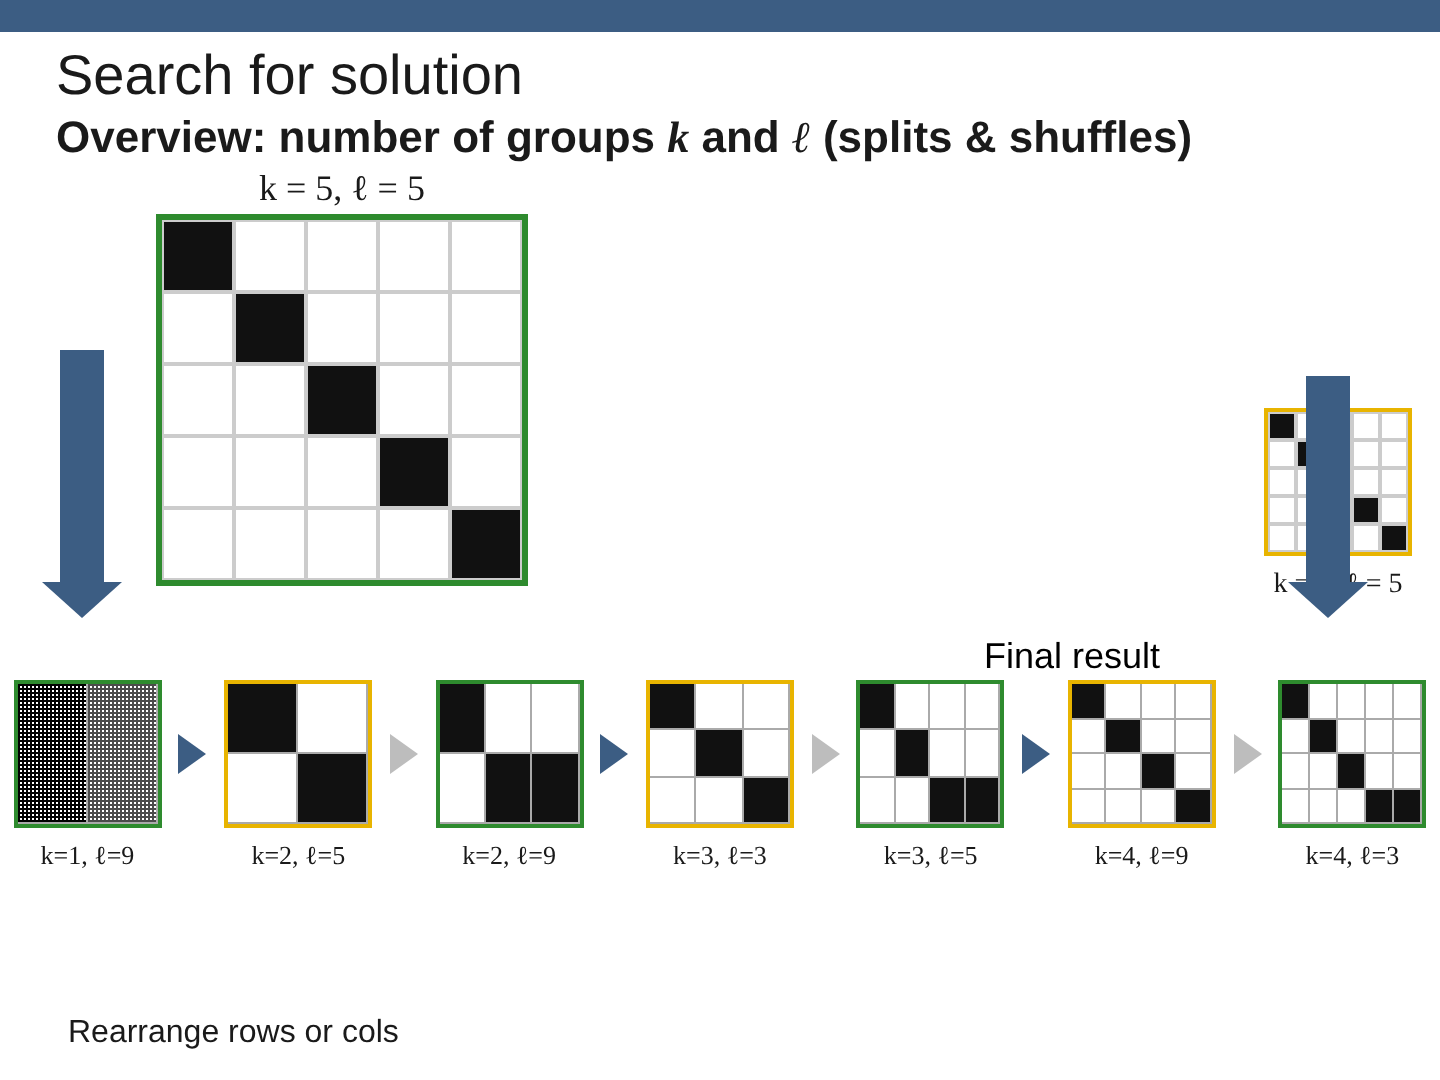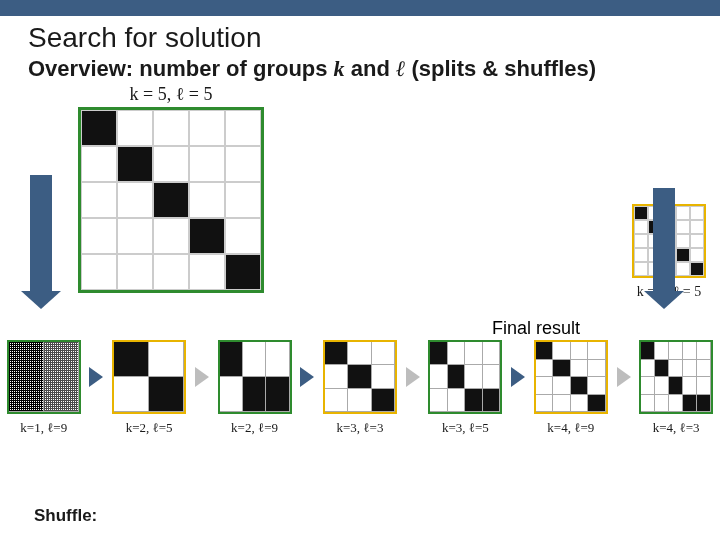--- a/index.html
+++ b/index.html
@@ -377,15 +377,15 @@
     <div class="sp"></div>
   <div>k=3, ℓ=5</div>
     <div class="sp"></div>
   <div>k=4, ℓ=9</div>
     <div class="sp"></div>
   <div>k=4, ℓ=3</div>
 </div>
 
 <div class="legend">
   <div>
-    <div class="h">Shuffle:</div>
+    <div>Rearrange rows or cols</div>
   </div>
 </div>
 
 </body></html>

